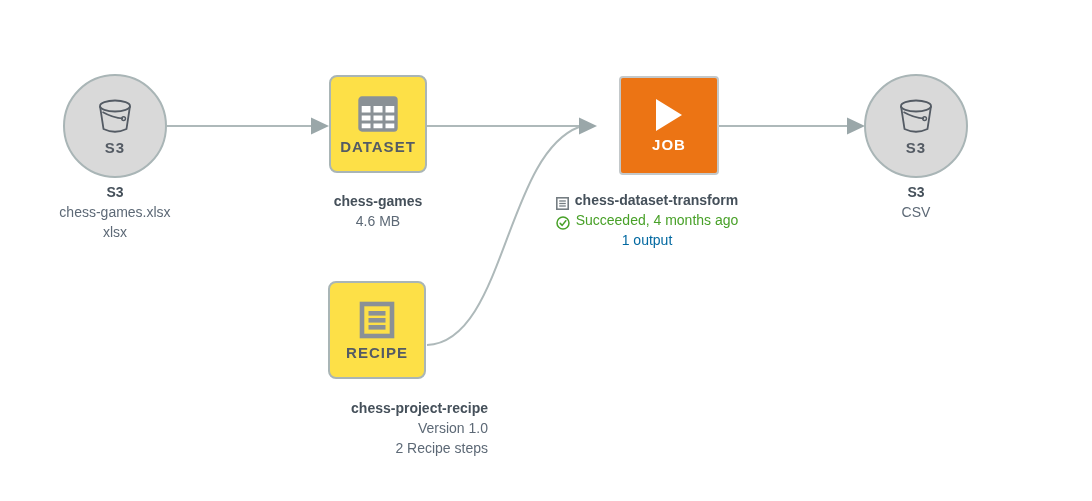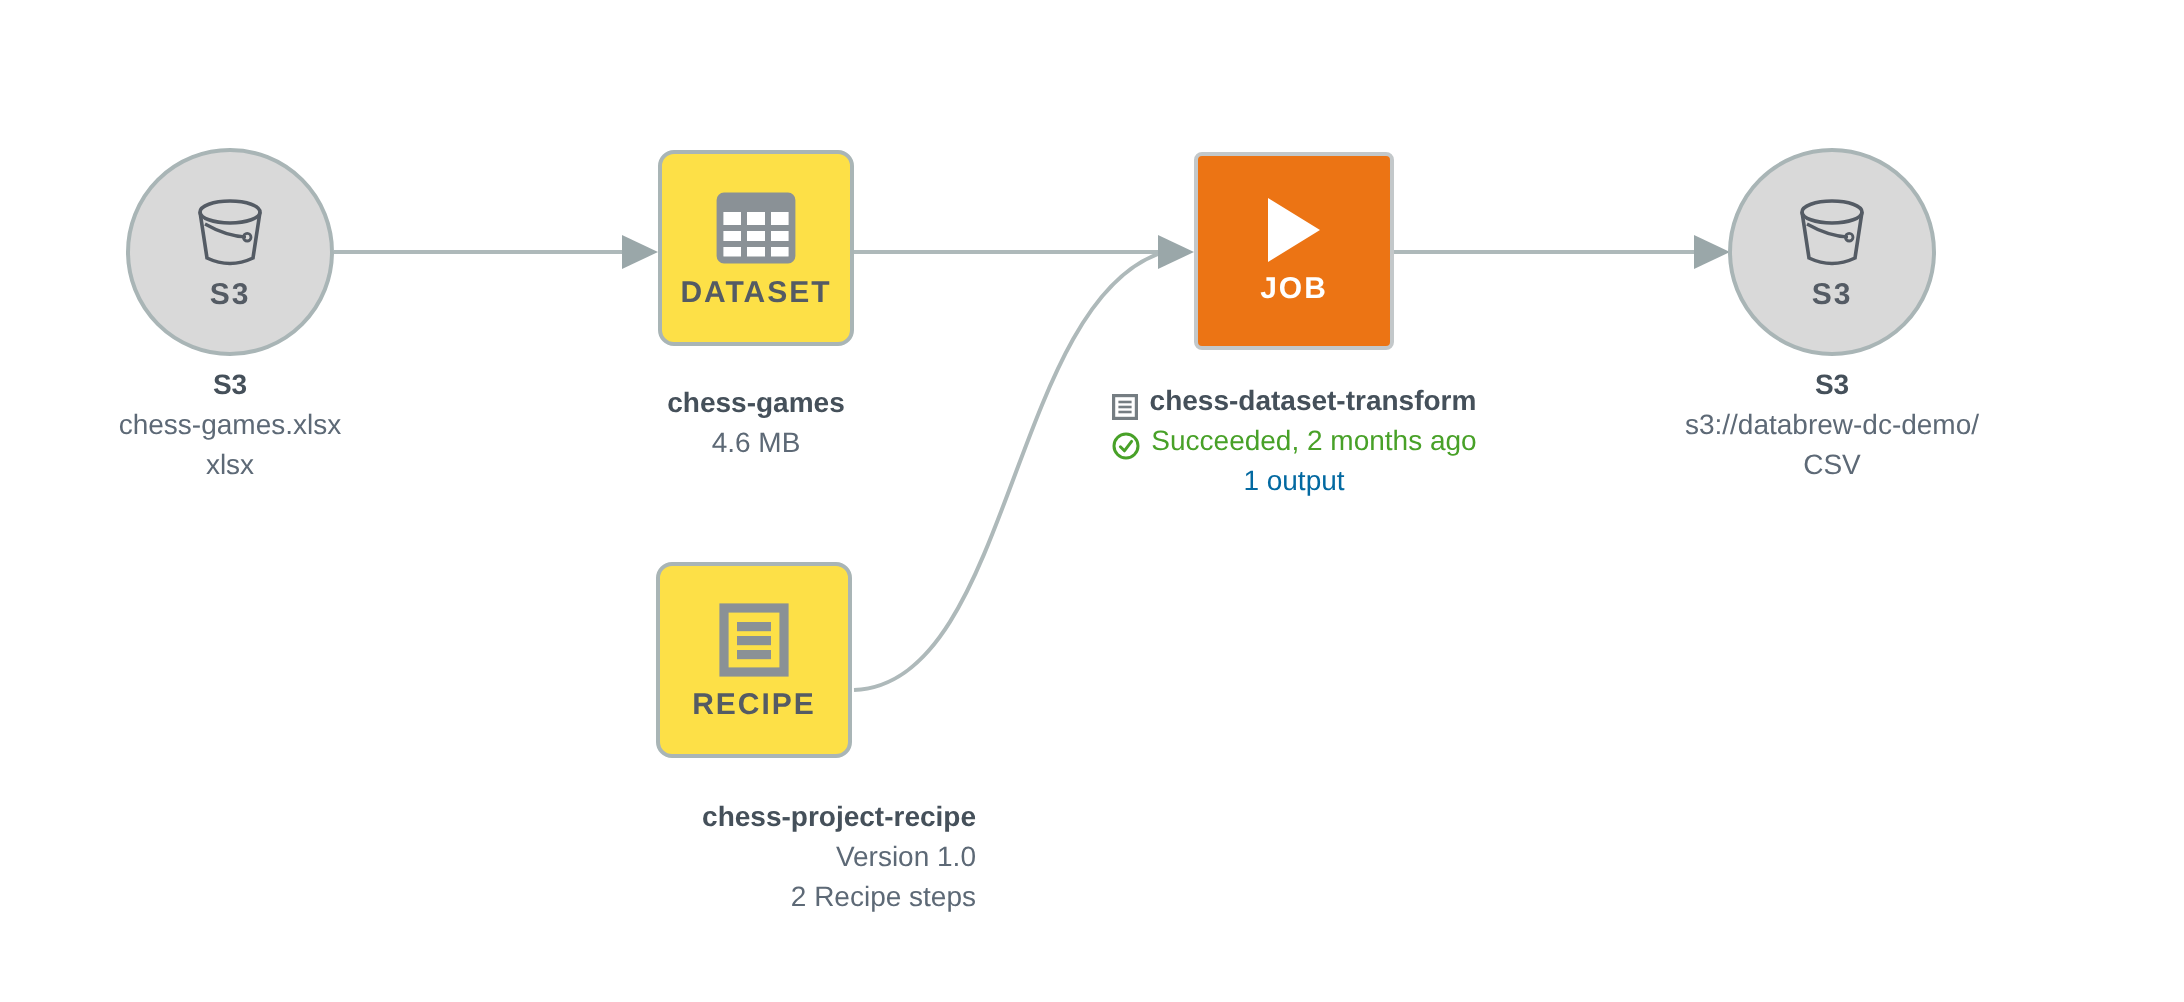--- a/index.html
+++ b/index.html
@@ -64,21 +64,21 @@
       <rect x="4" y="4" width="36" height="32" rx="2" fill="#ffffff" stroke="#8a9196" stroke-width="3.4"></rect>
       <rect x="4" y="4" width="36" height="8" fill="#8a9196"></rect>
       <line x1="16" y1="12" x2="16" y2="36" stroke="#8a9196" stroke-width="3"></line>
       <line x1="28" y1="12" x2="28" y2="36" stroke="#8a9196" stroke-width="3"></line>
       <line x1="4" y1="20" x2="40" y2="20" stroke="#8a9196" stroke-width="3"></line>
       <line x1="4" y1="28" x2="40" y2="28" stroke="#8a9196" stroke-width="3"></line>
     </svg>
     <span class="node-label">DATASET</span>
   </div>
 
-  <div class="node node-job" style="left:597px;top:76px;">
+  <div class="node node-job" style="left:619px;top:76px;">
     <svg class="icon" width="30" height="34" viewBox="0 0 30 34">
       <polygon points="2,1 28,17 2,33" fill="#ffffff"></polygon>
     </svg>
     <span class="node-label">JOB</span>
   </div>
 
   <div class="node node-circle" style="left:864px;top:74px;">
     <svg class="icon" width="44" height="38" viewBox="0 0 44 38">
       <ellipse cx="22" cy="9" rx="15" ry="5.5" fill="none" stroke="#545b64" stroke-width="1.8"></ellipse>
       <path d="M 7 9 L 10.5 32 Q 22 37.5 33.5 32 L 37 9" fill="none" stroke="#545b64" stroke-width="1.8"></path>
@@ -117,28 +117,27 @@
         <line x1="3.2" y1="6.5" x2="9.8" y2="6.5" stroke="#757d82" stroke-width="1.3"></line>
         <line x1="3.2" y1="9" x2="9.8" y2="9" stroke="#757d82" stroke-width="1.3"></line>
       </svg>
       <span class="cap-title">chess-dataset-transform</span>
     </div>
     <div class="cap-row">
       <svg class="icon" width="14" height="14" viewBox="0 0 14 14">
         <circle cx="7" cy="7" r="6" fill="none" stroke="#48a128" stroke-width="1.5"></circle>
         <path d="M 4.2 7.4 L 6.2 9.4 L 9.8 4.7" fill="none" stroke="#48a128" stroke-width="1.5" stroke-linecap="round" stroke-linejoin="round"></path>
       </svg>
-      <span class="cap-status">Succeeded, 2 months ago</span>
+      <span class="cap-status">Succeeded, 4 months ago</span>
     </div>
     <div class="cap-muted">1 output</div>
   </div>
 
   <div class="caption" style="left:796px;top:182px;width:240px;">
     <div class="cap-title">S3</div>
-    <div class="cap-line">s3://databrew-dc-demo/</div>
     <div class="cap-line">CSV</div>
   </div>
 
   <div class="caption" style="left:268px;top:398px;width:220px;text-align:right;">
     <div class="cap-title">chess-project-recipe</div>
     <div class="cap-line">Version 1.0</div>
     <div class="cap-line">2 Recipe steps</div>
   </div>
 
 </div>

